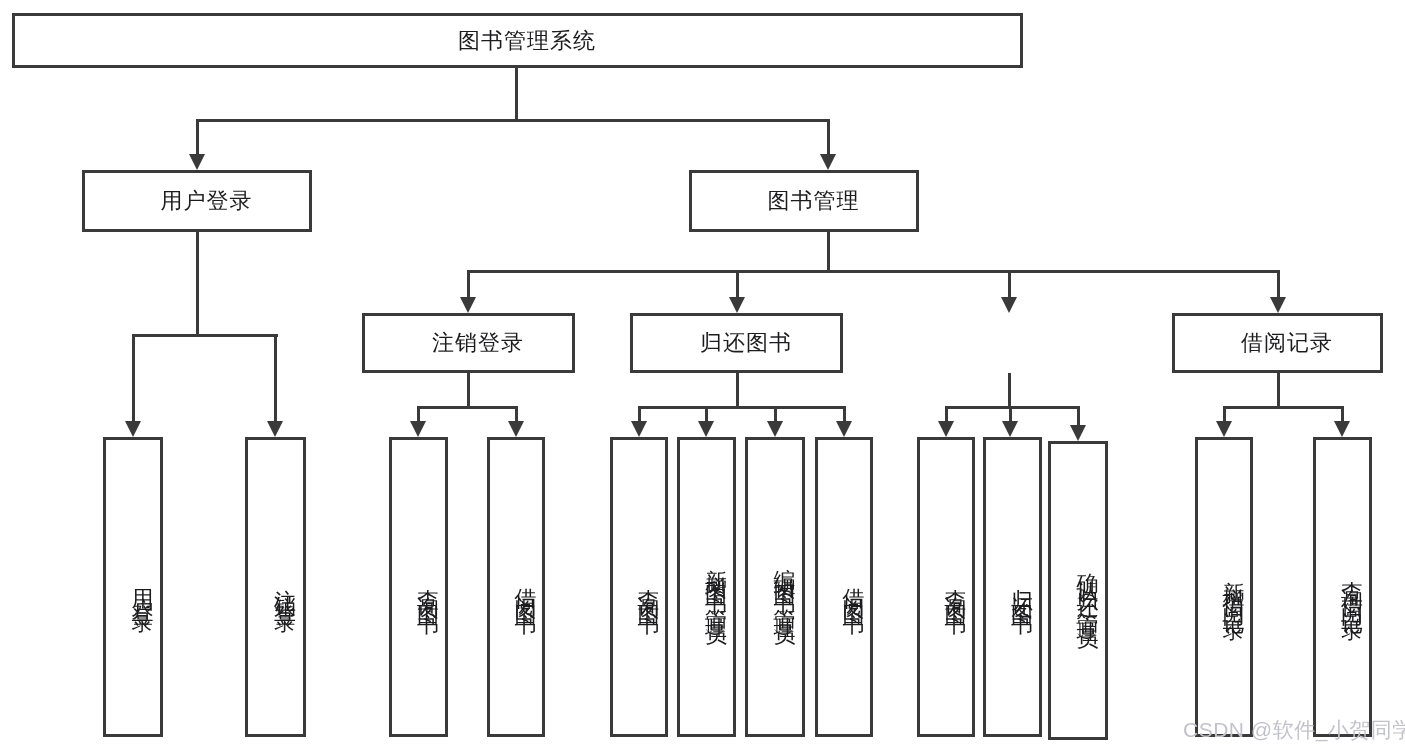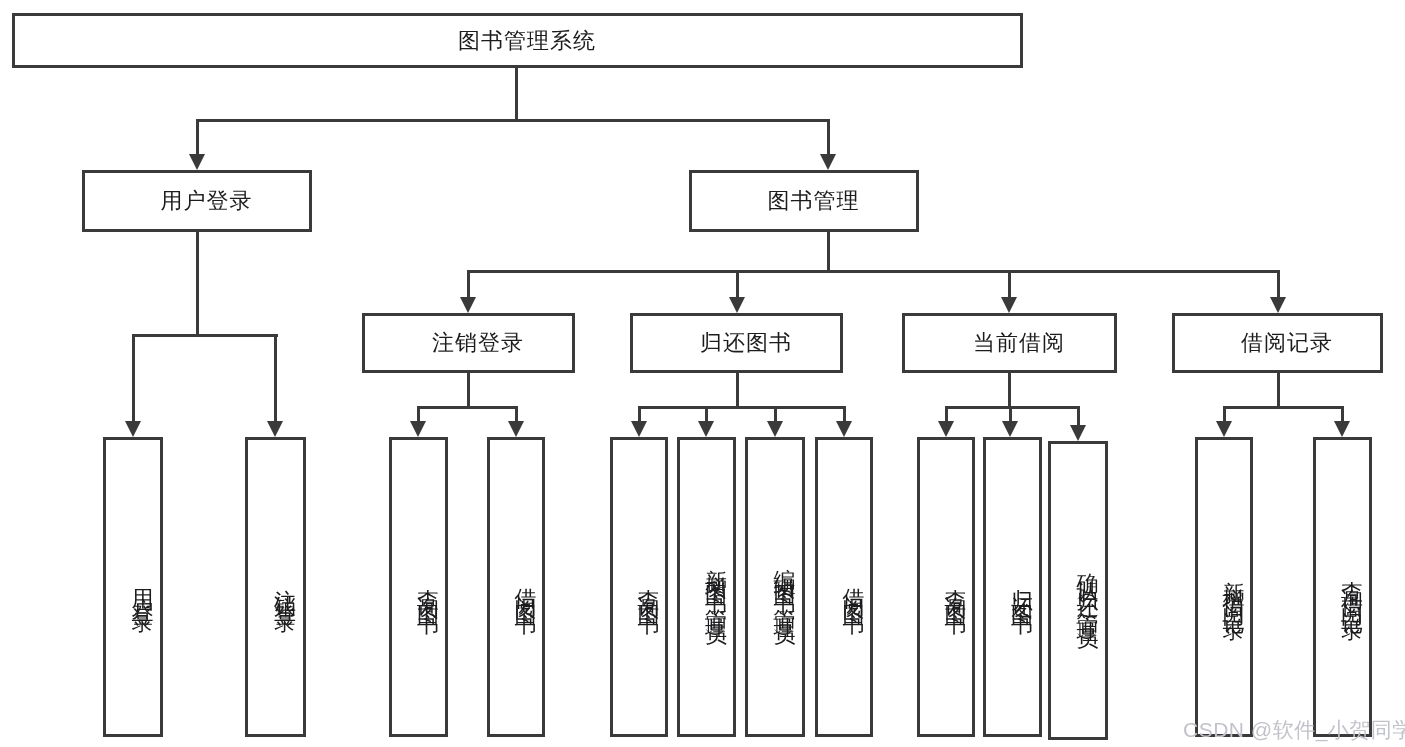--- a/index.html
+++ b/index.html
@@ -71,23 +71,20 @@
   </div>
 
   <div class="box" style="left:362px; top:313px; width:213px; height:60px;">
     <span>注销登录</span>
   </div>
 
   <div class="box" style="left:630px; top:313px; width:213px; height:60px;">
     <span>归还图书</span>
   </div>
 
-  <div class="box" style="left:902px; top:313px; width:215px; height:60px;">
-    <span>当前借阅</span>
-  </div>
 
   <div class="box" style="left:1172px; top:313px; width:211px; height:60px;">
     <span>借阅记录</span>
   </div>
 
   <div class="box" style="left:103px; top:437px; width:60px; height:300px;">
     <span class="vtext">用户登录</span>
   </div>
 
   <div class="box" style="left:245px; top:437px; width:61px; height:300px;">

